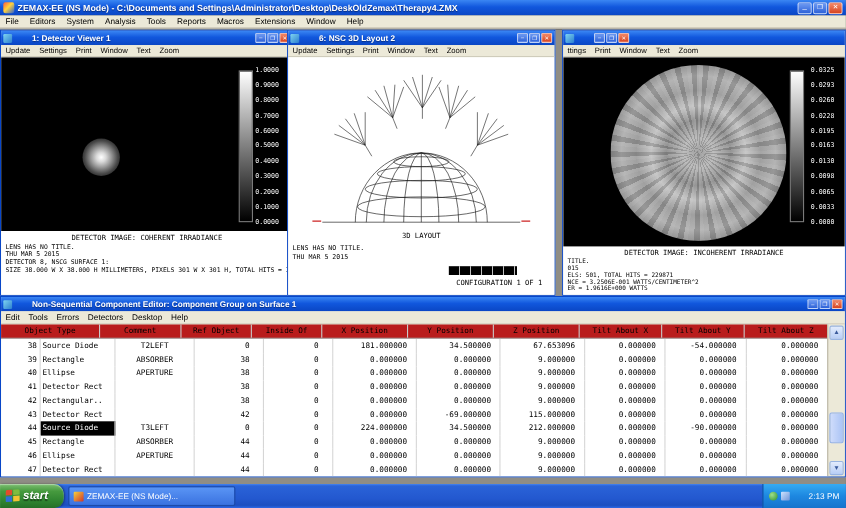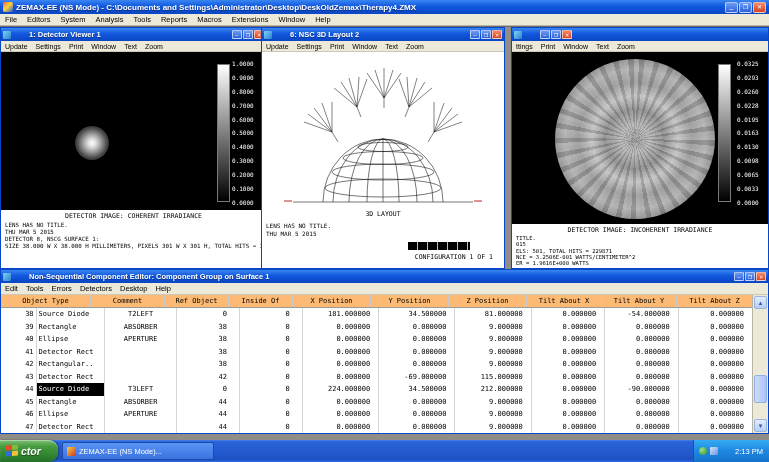--- a/index.html
+++ b/index.html
@@ -90,21 +90,21 @@
   .info div { white-space:nowrap; }
 
   
   .lay-svg { position:absolute; left:0; top:0; width:242px; height:190px; }
   .sbar { position:absolute; left:146px; top:190px; width:62px; height:8px; background:#000;
     background-image:repeating-linear-gradient(90deg, transparent 0 9px, rgba(255,255,255,.75) 9px 10px); }
   .config { position:absolute; right:11px; top:201px; font-size:6.5px; color:#000; }
 
   
   .t-head { position:absolute; left:0; top:25px; right:16px; height:13px; display:flex;
-    background:#fdba74; border-bottom:1px solid #9a9a9a; font-size:7px; }
+    background:#b91c1c; border-bottom:1px solid #9a9a9a; font-size:7px; }
   .t-head span { display:block; text-align:center; line-height:13px; height:100%;
     border-right:1px solid #c9c9c9; overflow:hidden; white-space:nowrap; }
   .t-head span:nth-of-type(1){width:90px;} .t-head span:nth-of-type(2){width:74px;}
   .t-head span:nth-of-type(3){width:64px;} .t-head span:nth-of-type(4){width:64px;}
   .t-head span:nth-of-type(5){width:78px;} .t-head span:nth-of-type(6){width:78px;}
   .t-head span:nth-of-type(7){width:78px;} .t-head span:nth-of-type(8){width:75px;}
   .t-head span:nth-of-type(9){width:75px;} .t-head span:nth-of-type(10){width:75px; border-right:none;}
   .t-body { position:absolute; left:0; top:38px; right:16px; bottom:0; background:#fff; overflow:hidden;padding-left:16px; }
   .t-row { display:flex; height:12.5px; font-size:7px; }
   .cell { display:block; height:100%; line-height:12.5px; border-right:1px solid #d6d6d6;
@@ -404,21 +404,21 @@
       <div class="t-body mono">
 
           <div class="t-row">
             <span class="cell c-num">38</span>
             <span class="cell c-type">Source Diode</span>
             <span class="cell c-comment">T2LEFT</span>
             <span class="cell c-ref">0</span>
             <span class="cell c-inside">0</span>
             <span class="cell c-x">181.000000</span>
             <span class="cell c-y">34.500000</span>
-            <span class="cell c-z">81.000000</span>
+            <span class="cell c-z">67.653096</span>
             <span class="cell c-tx">0.000000</span>
             <span class="cell c-ty">-54.000000</span>
             <span class="cell c-tz">0.000000</span>
           </div>
 
           <div class="t-row">
             <span class="cell c-num">39</span>
             <span class="cell c-type">Rectangle</span>
             <span class="cell c-comment">ABSORBER</span>
             <span class="cell c-ref">38</span>
@@ -549,21 +549,21 @@
         <div class="sb-thumb"></div>
         <div class="sb-btn sb-dn"></div>
       </div>
     </div>
 
   </div>
 
   <div class="taskbar">
     <div class="start">
       <div class="flag"></div>
-      <span class="start-label">ctor</span>
+      <span class="start-label">start</span>
     </div>
     <div class="task">
       <div class="task-icon"></div>
       <span class="task-label">ZEMAX-EE (NS Mode)...</span>
     </div>
     <div class="tray">
       <div class="tray-ic1"></div>
       <div class="tray-ic2"></div>
       <span class="clock">2:13 PM</span>
     </div>

